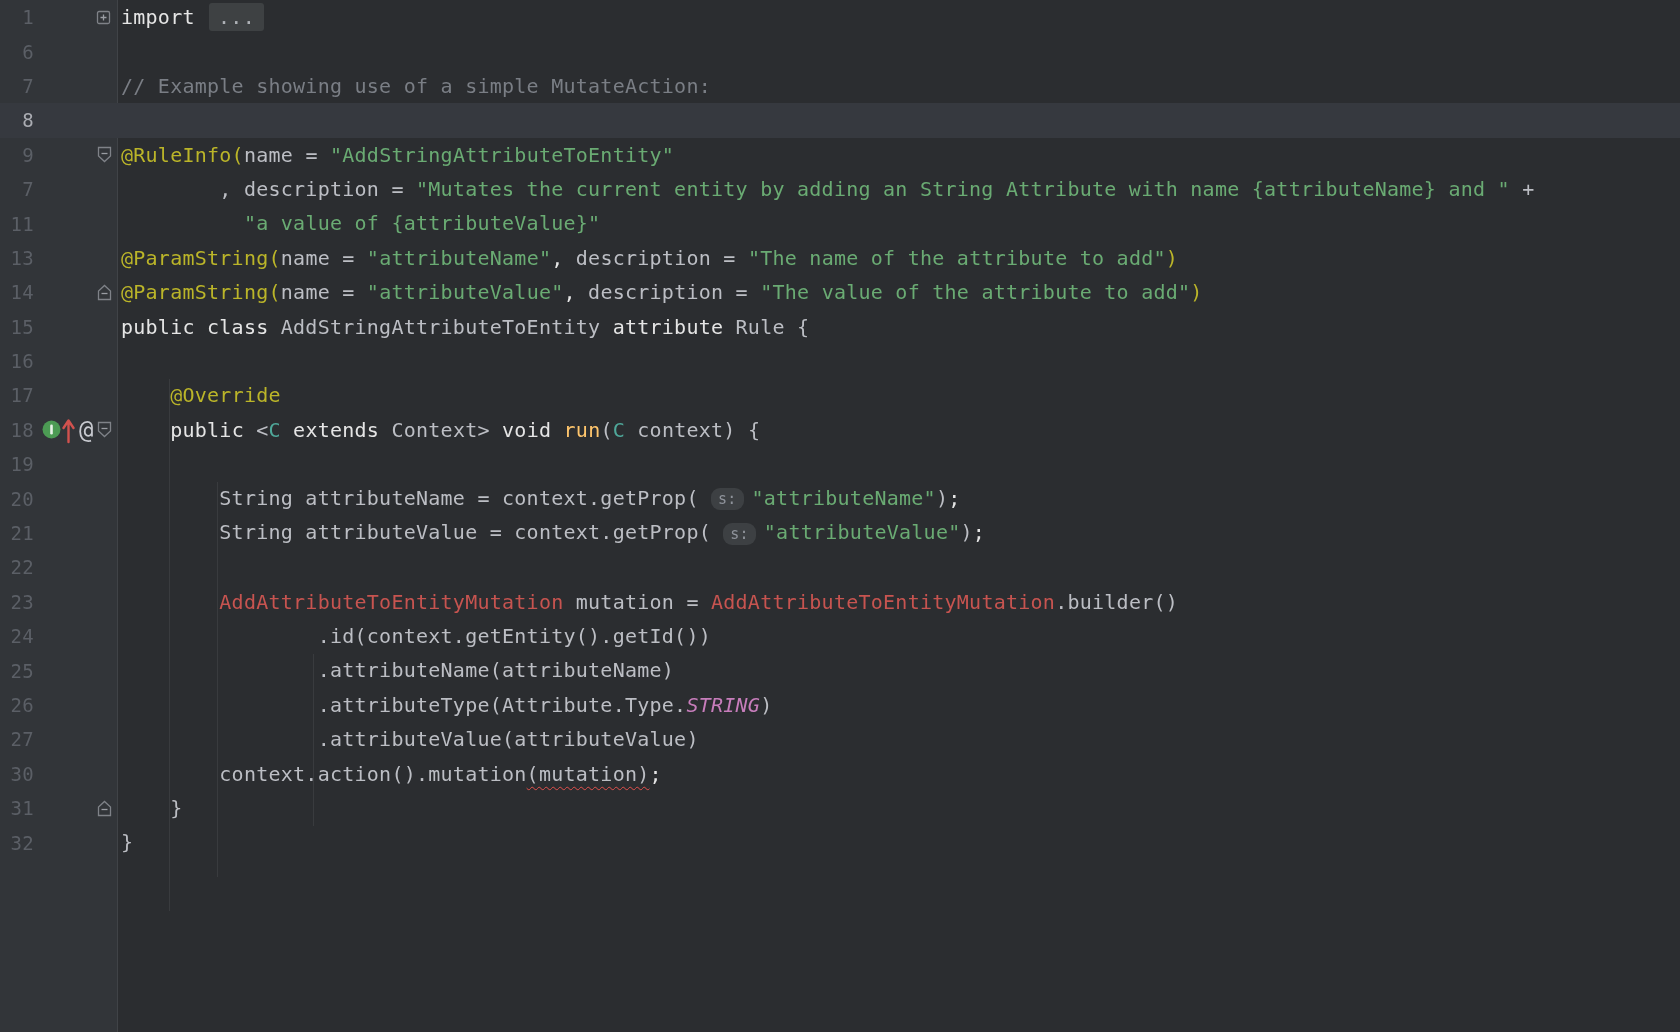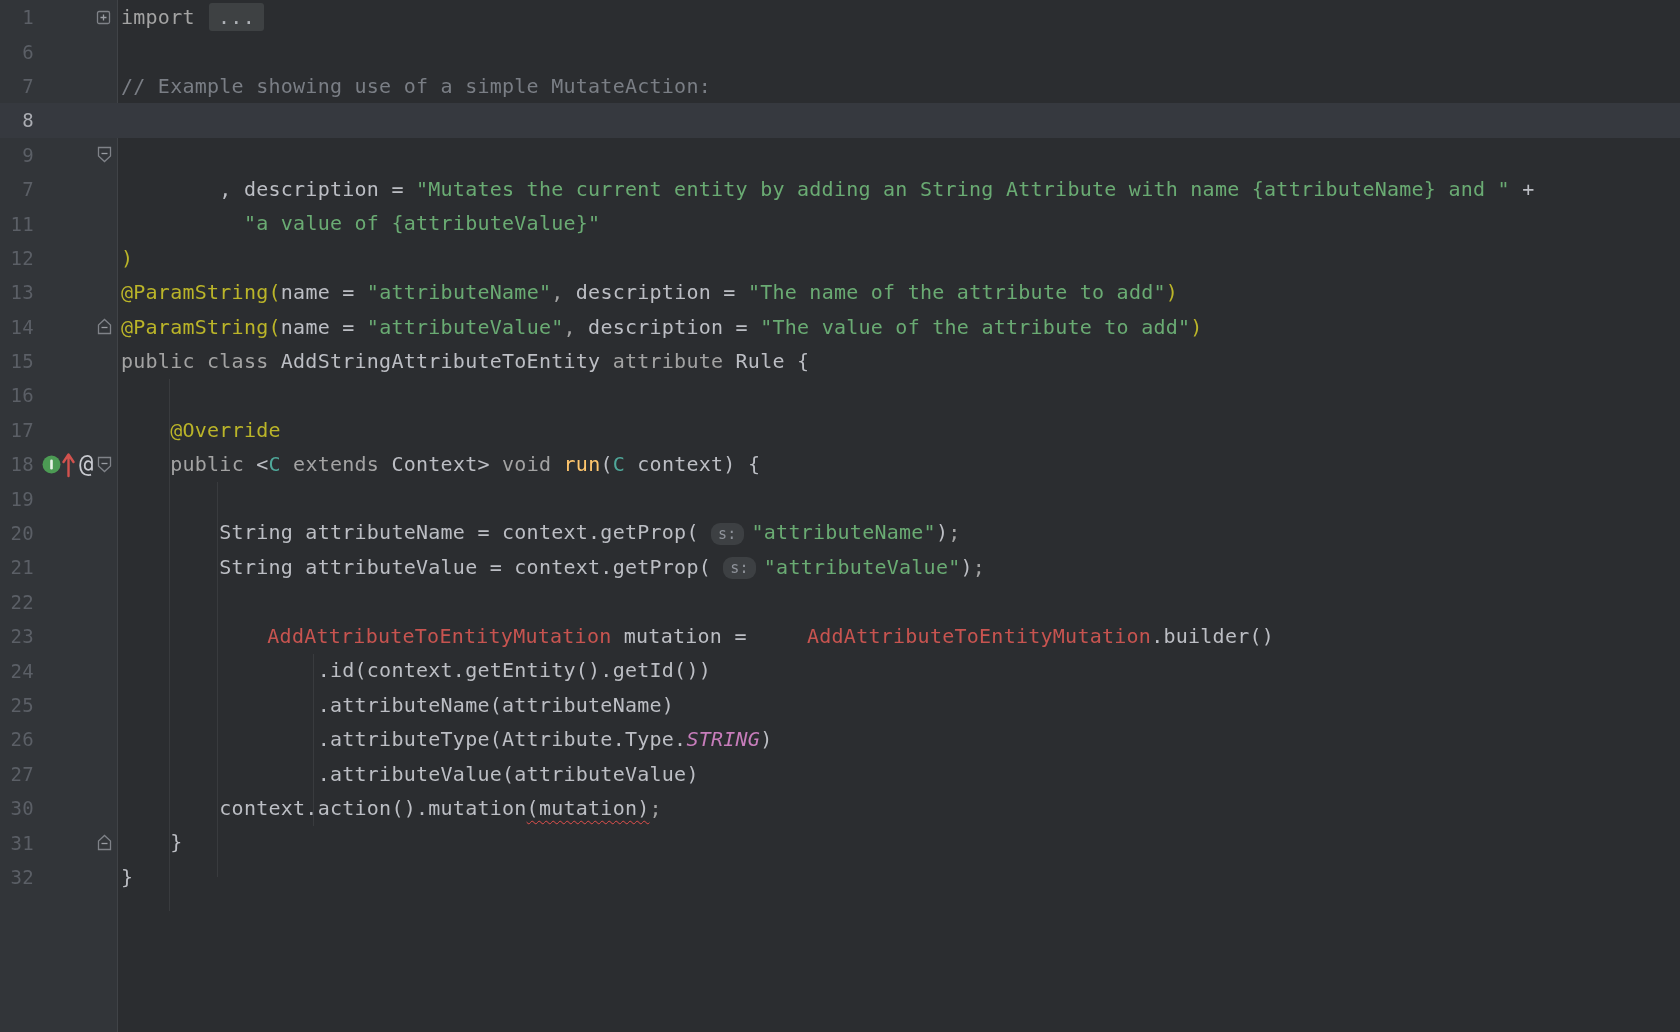--- a/index.html
+++ b/index.html
@@ -15,27 +15,27 @@
   .line.current { background:#36393f; }
   .gutter { flex:0 0 119px; height:100%; display:flex; align-items:center; }
   .num { width:34px; text-align:right; color:#5b5f66; font-size:19px; letter-spacing:0.25px; }
   .line.current .num { color:#aaacb2; }
   .gicons { width:62px; height:100%; display:flex; align-items:center; padding-left:7px; }
   .foldcol { width:23px; height:100%; display:flex; align-items:center; justify-content:flex-start; }
   .code { white-space:pre; font-size:20px; line-height:34.4px; color:#bcbec4;
           letter-spacing:0.25px; padding-left:2px; }
   
   .tk-def   { color:#bcbec4; }
-  .tk-kw    { color:#a3a3a3; }
+  .tk-kw    { color:#e5e5e5; }
   .tk-str   { color:#6aab73; }
   .tk-ann   { color:#bbb529; }
   .tk-mdecl { color:#ffc66d; }
   .tk-tparam{ color:#4fa89a; }
   .tk-cm    { color:#7a7e85; }
-  .tk-err   { color:#c75450;padding-left:48px; }
+  .tk-err   { color:#c75450; }
   .tk-const { color:#c77dbb; font-style:italic; }
   .tk-sq    { color:#bcbec4; text-decoration:underline wavy #e2504c 1px; text-underline-offset:5px; }
   .tk-chip  { background:#3e4143; color:#aeb1b6; border-radius:3px; padding:2px 9px; margin-left:2px; }
   .tk-hint  { background:#3d4043; color:#8f939b; border-radius:9px; font-size:15px;
               padding:2px 7px; margin-right:8px; vertical-align:middle; }
   .at-glyph { color:#c8cad0; font-size:24px; line-height:1; margin-left:4px; }
   .gicons svg, .foldcol svg { display:block; }
 </style>
 </head>
 <body>
@@ -93,44 +93,37 @@
           <span class="gicons"></span>
           <span class="foldcol">
             <span>
               <svg width="17" height="19" viewBox="0 0 17 19">
                 <path d="M2.5 2.5 H14.5 V11 L8.5 16.5 L2.5 11 Z" fill="none" stroke="#7f8288" stroke-width="1.3"></path>
                 <path d="M5.5 8.5 H11.5" stroke="#9a9da3" stroke-width="1.3"></path>
               </svg>
             </span>
           </span>
         </div>
+        <div class="code"><span class="tk-ann">@RuleInfo(</span><span class="tk-def">name = </span><span class="tk-str">"AddStringAttributeToEntity"</span></div>
       </div>
       <div class="line">
         <div class="gutter">
           <span class="num">7</span>
           <span class="gicons"></span>
           <span class="foldcol"></span>
         </div>
         <div class="code"><span class="tk-def">        , description = </span><span class="tk-str">"Mutates the current entity by adding an String Attribute with name {attributeName} and "</span><span class="tk-def"> +</span></div>
       </div>
       <div class="line">
         <div class="gutter">
           <span class="num">11</span>
           <span class="gicons"></span>
           <span class="foldcol"></span>
         </div>
         <div class="code"><span class="tk-def">          </span><span class="tk-str">"a value of {attributeValue}"</span></div>
-      </div>
-      <div class="line">
-        <div class="gutter">
-          <span class="num">12</span>
-          <span class="gicons"></span>
-          <span class="foldcol"></span>
-        </div>
-        <div class="code"><span class="tk-ann">)</span></div>
       </div>
       <div class="line">
         <div class="gutter">
           <span class="num">13</span>
           <span class="gicons"></span>
           <span class="foldcol"></span>
         </div>
         <div class="code"><span class="tk-ann">@ParamString(</span><span class="tk-def">name = </span><span class="tk-str">"attributeName"</span><span class="tk-kw">,</span><span class="tk-def"> description = </span><span class="tk-str">"The name of the attribute to add"</span><span class="tk-ann">)</span></div>
       </div>
       <div class="line">

